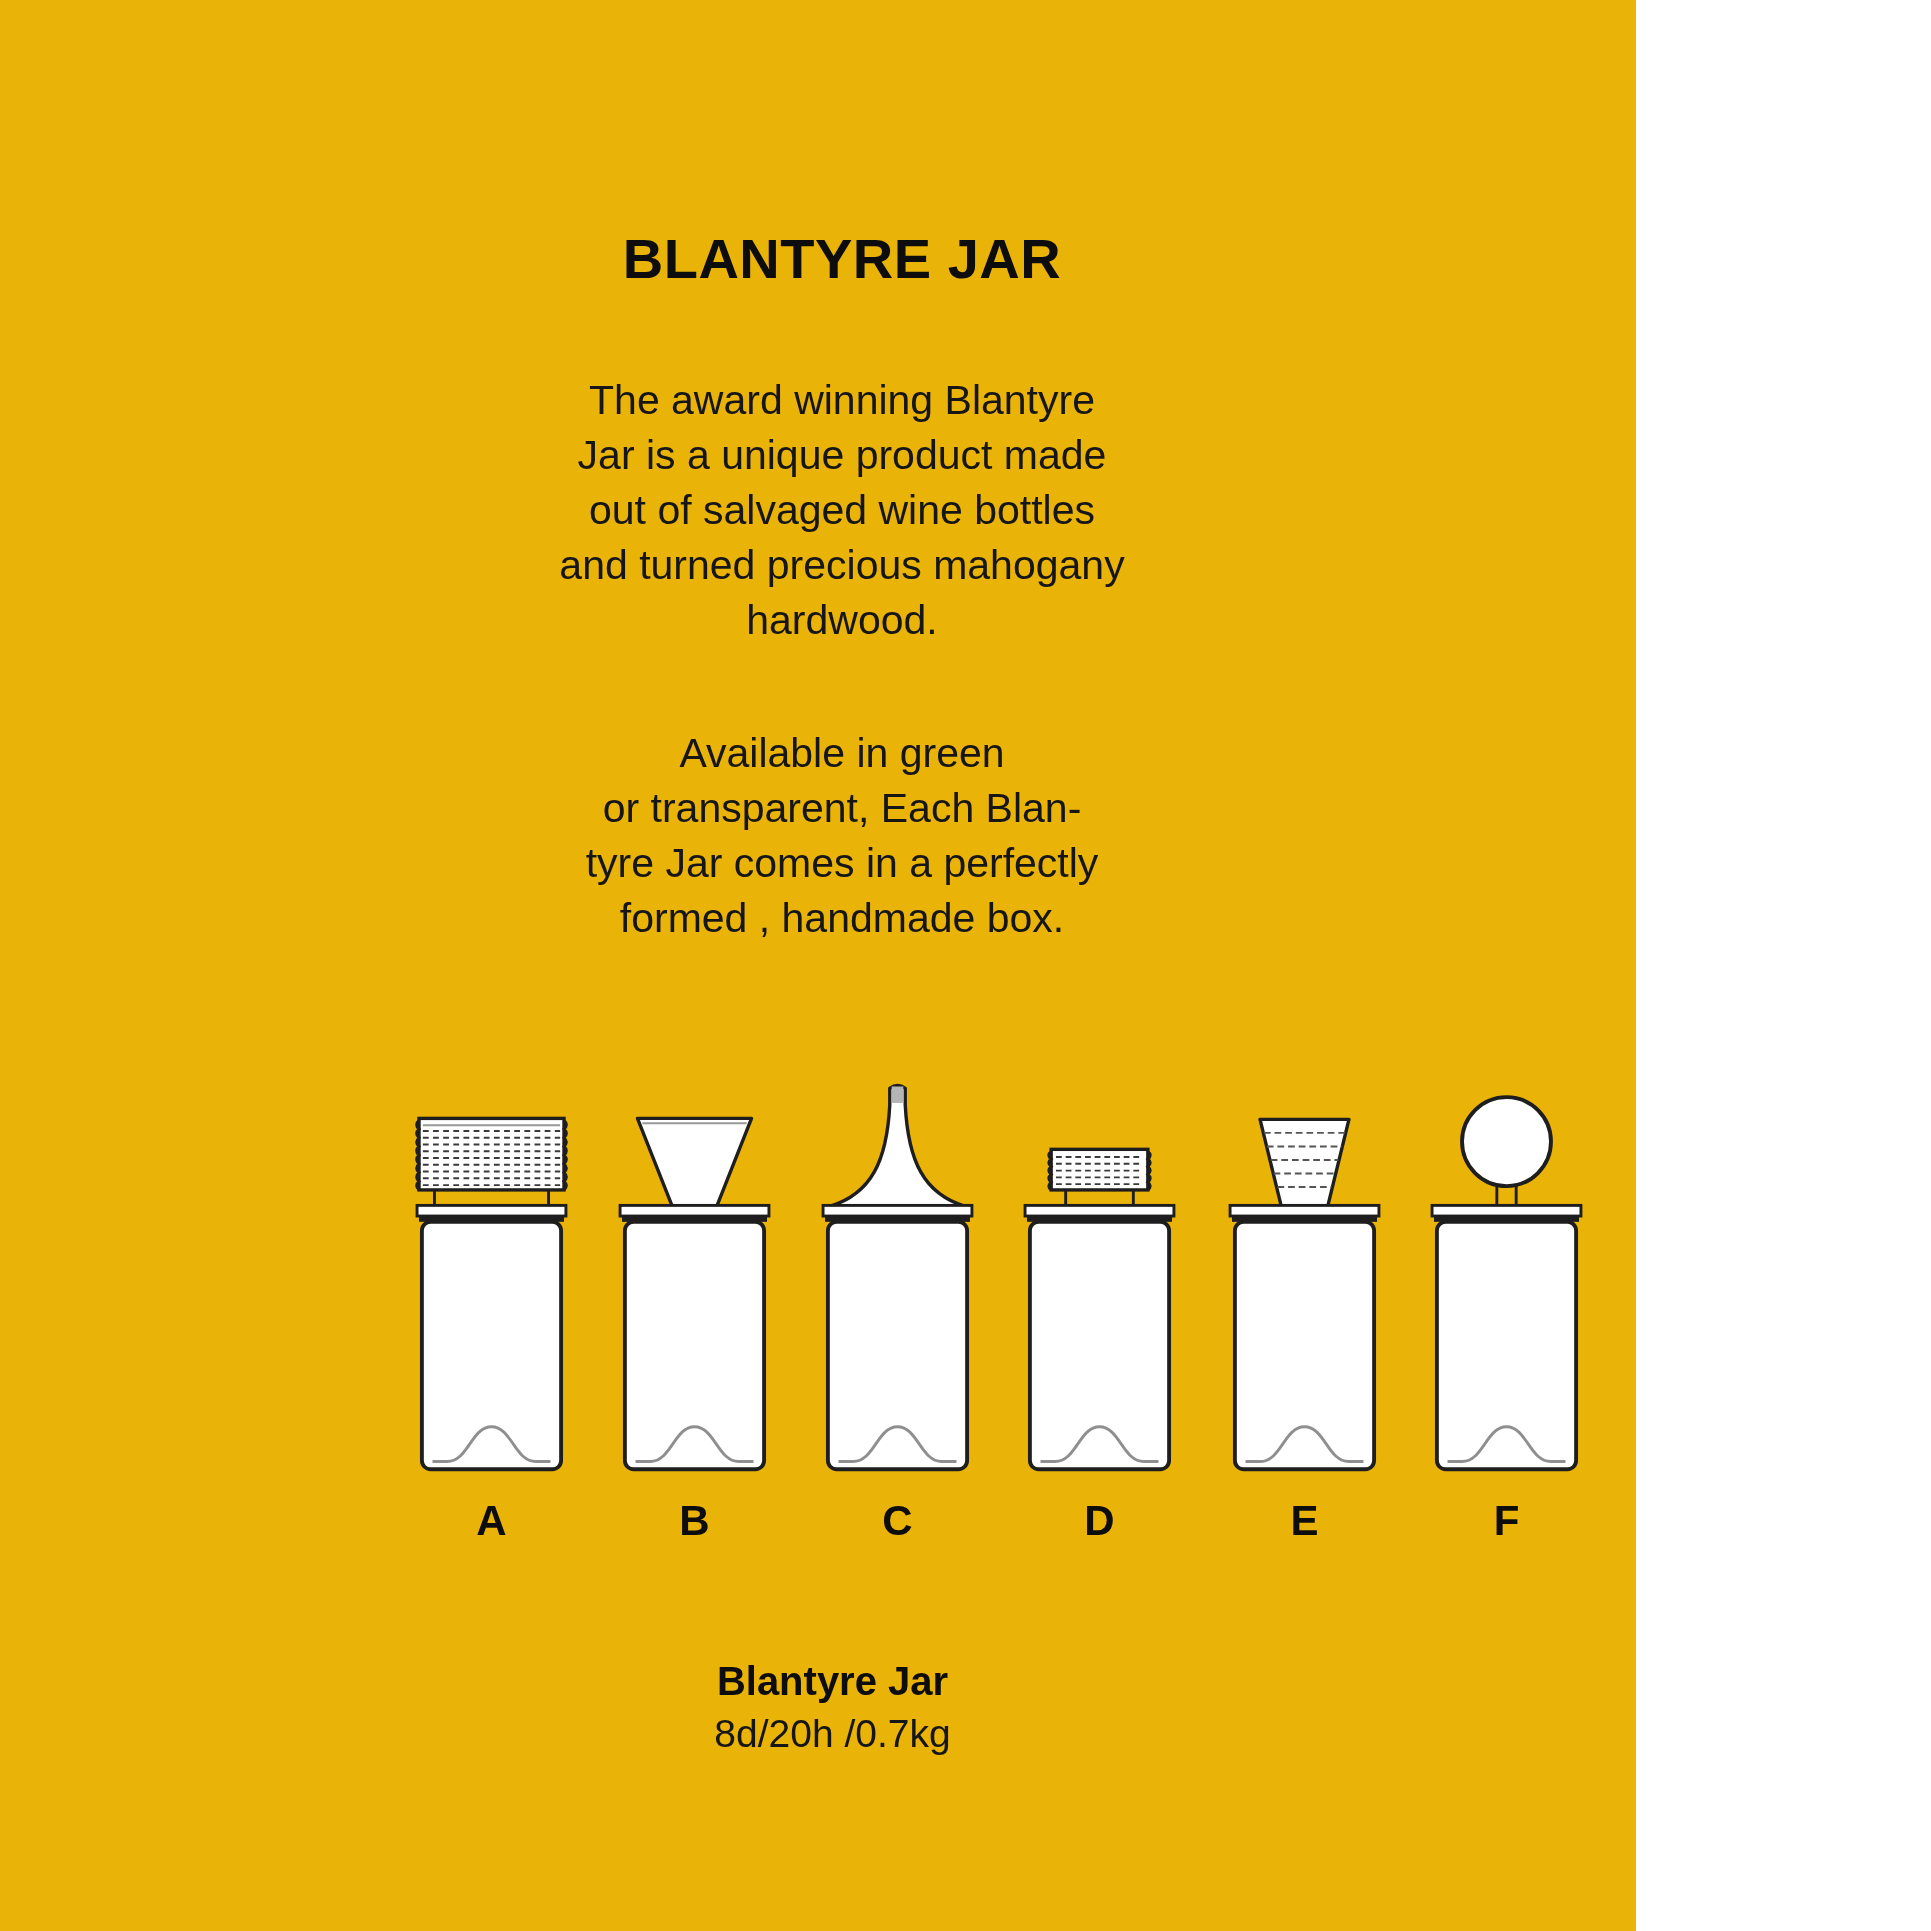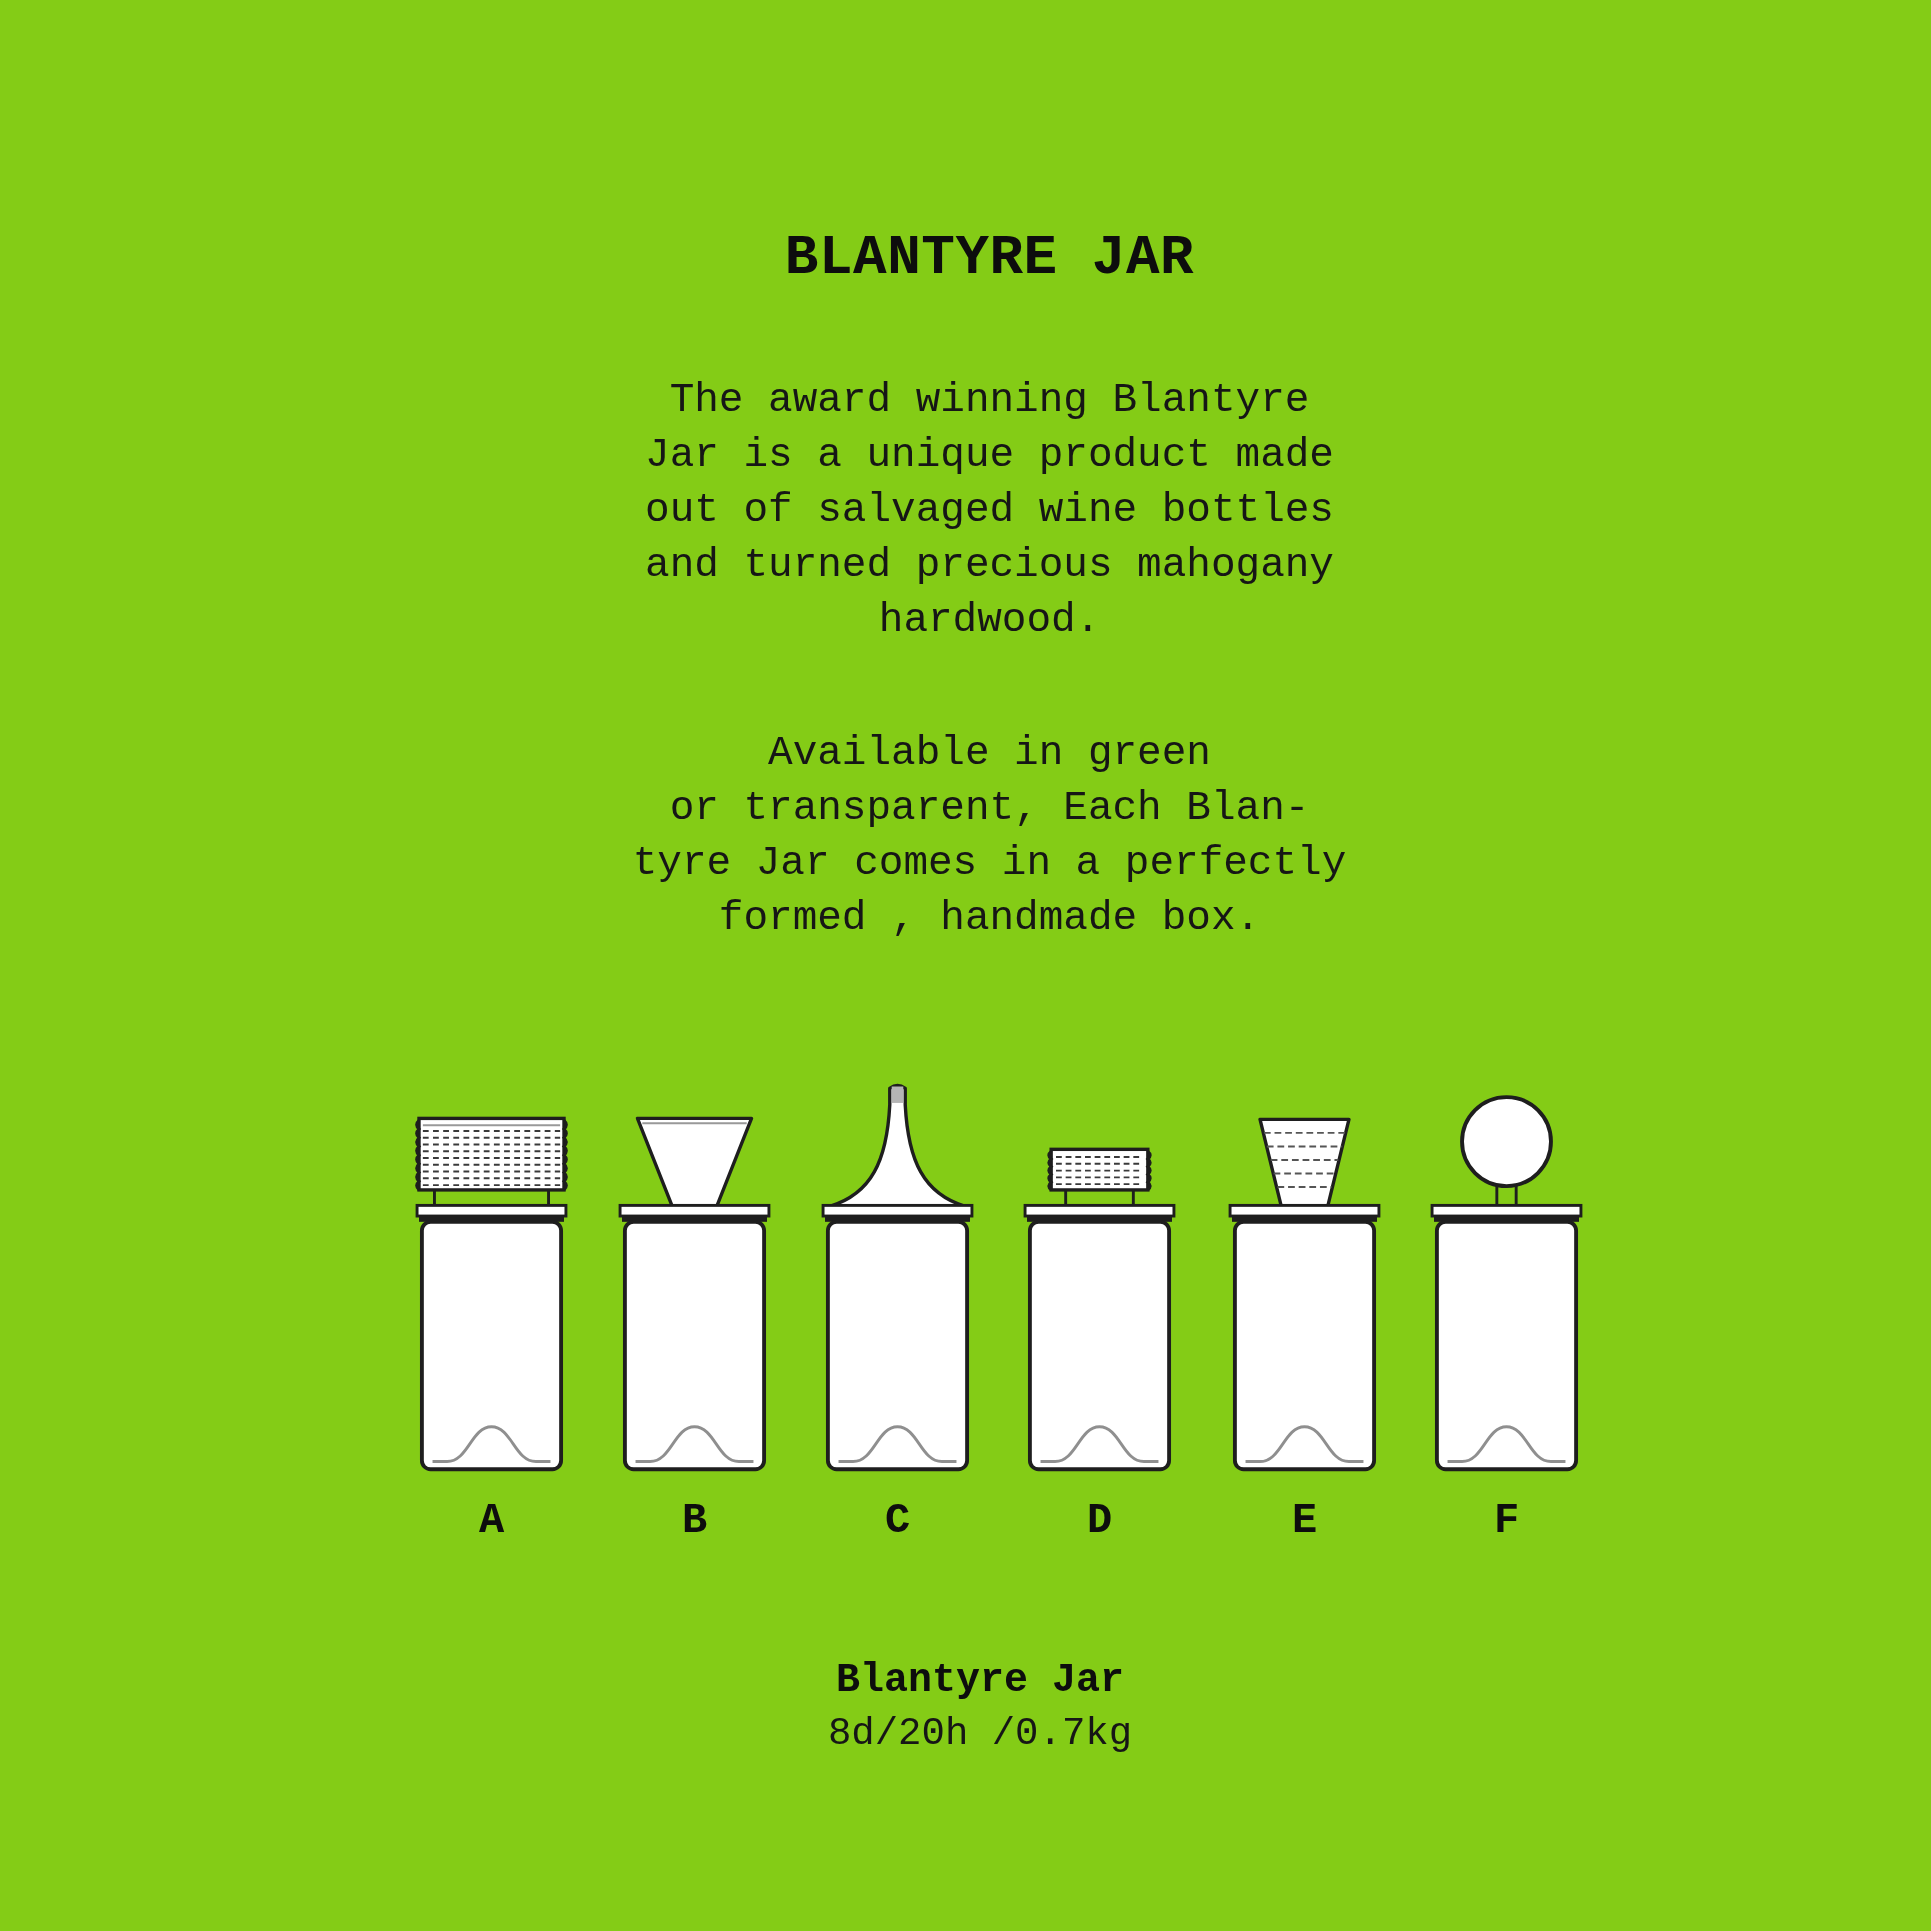--- a/index.html
+++ b/index.html
@@ -1,21 +1,21 @@
 <!DOCTYPE html>
 <html><head>
 <meta charset="utf-8">
 <style>
   html,body{margin:0;padding:0;background:#ffffff;}
   .page{
     position:relative;
-    width:1931px;height:1931px;
-    background:#84cc16;
+    width:1636px;height:1931px;
+    background:#eab308;
     overflow:hidden;
-    font-family:Liberation Mono, monospace;
+    font-family:Liberation Sans, sans-serif;
     color:#141414;
   }
   .page-title{
     position:absolute;
     top:226px;left:24px;right:-24px;
     margin:0;
     text-align:center;
     font-size:56px;
     font-weight:bold;
     letter-spacing:0.5px;

